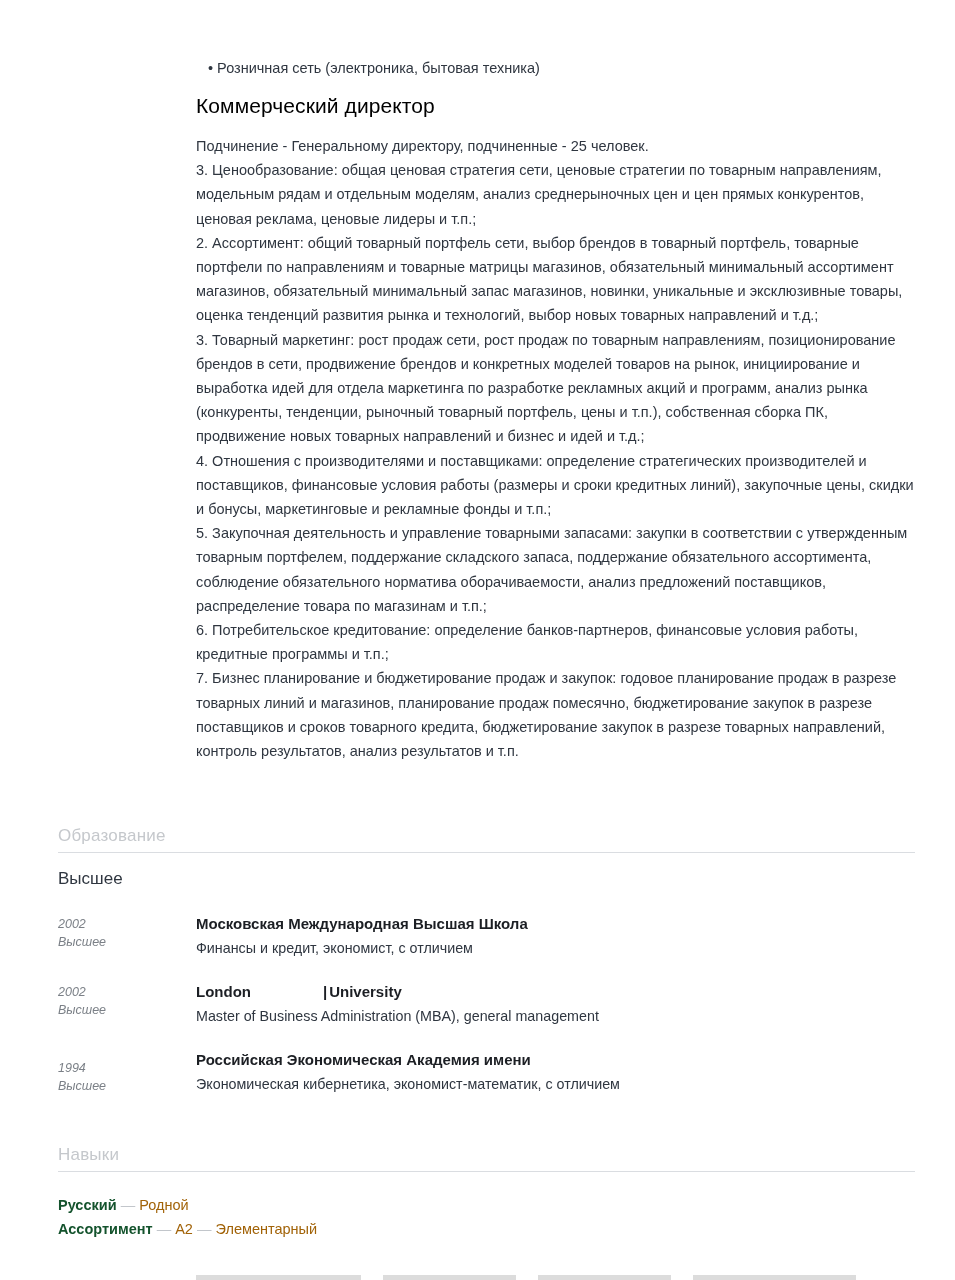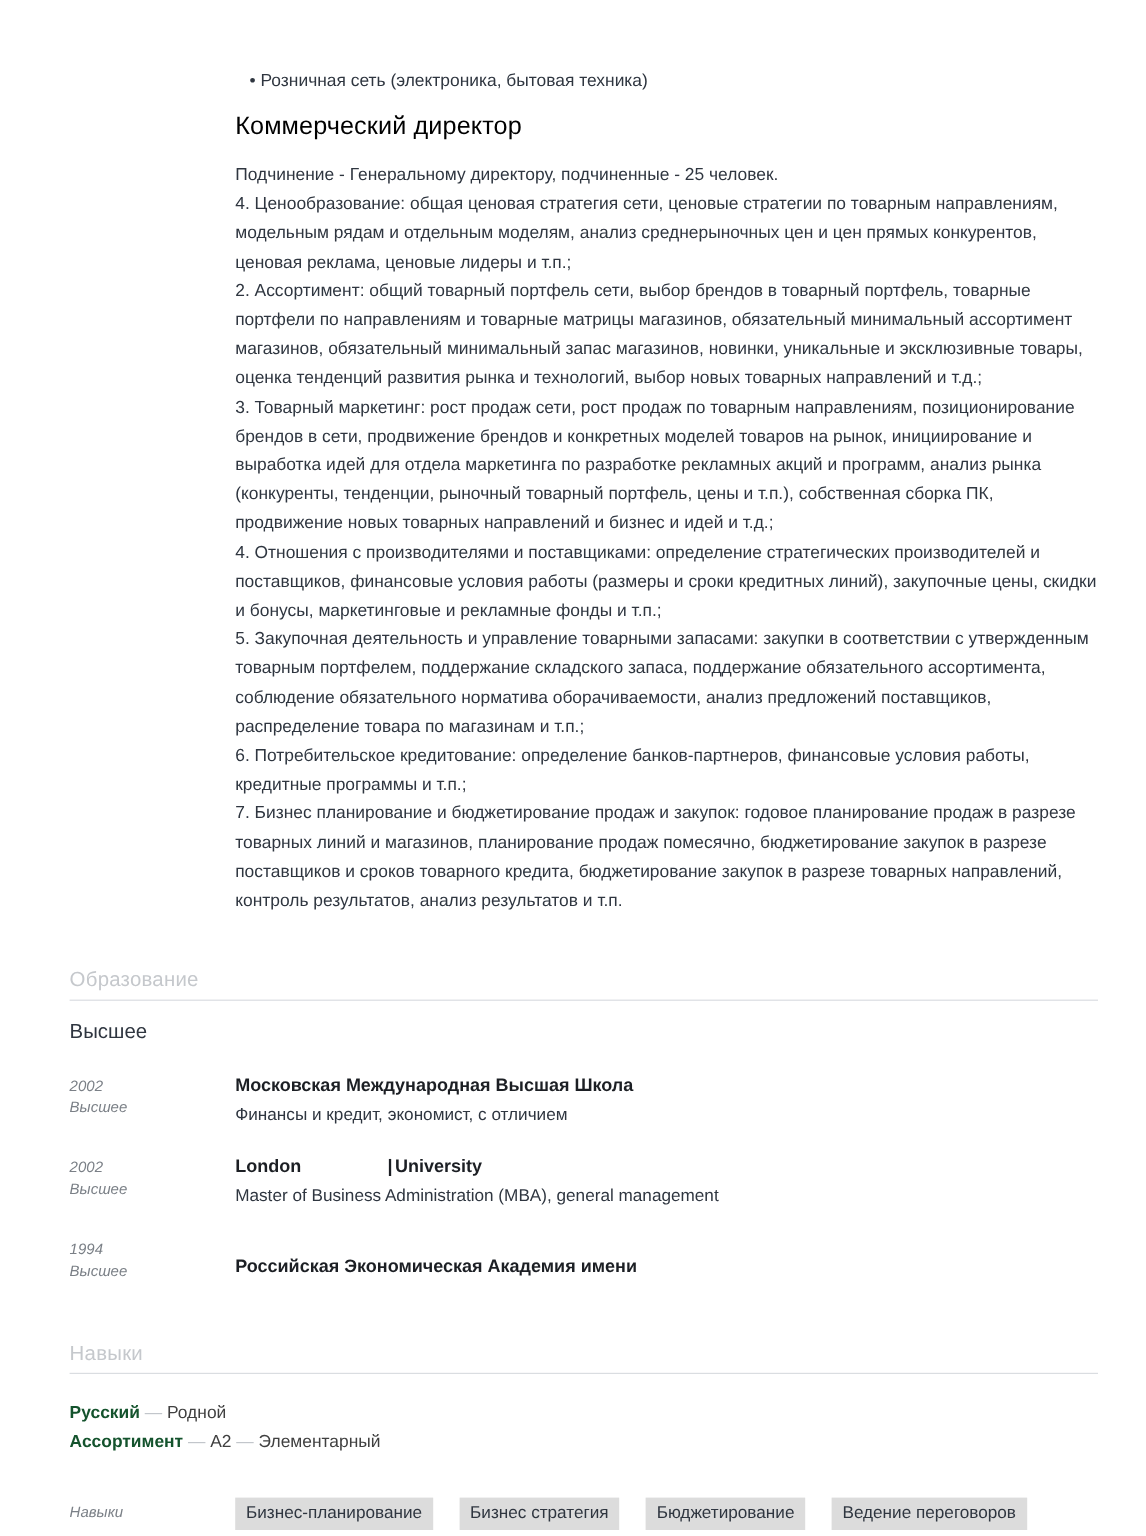--- a/index.html
+++ b/index.html
@@ -127,21 +127,21 @@
   .lang-line {
     font-size: 14.5px;
     line-height: 24px;
     color: #9aa0a6;
   }
   .lang-name {
     font-weight: bold;
     color: #14532d;
   }
   .lang-dash { color: #c2c6cb; }
-  .lang-level { color: #404040; }
+  .lang-level { color: #a16207; }
 
   
   .tags {
     display: flex;
     flex-wrap: wrap;
     gap: 8px 22px;
     max-width: 690px;
   }
   .tag {
     background: #dcdcdc;
@@ -156,31 +156,31 @@
 </head>
 <body>
 
 <div class="page">
 
   <div class="experience">
     <div class="bullet-line">• Розничная сеть (электроника, бытовая техника)</div>
     <h2 class="job-title">Коммерческий директор</h2>
     <div class="duties">
       <p>Подчинение - Генеральному директору, подчиненные - 25 человек.</p>
-      <p>4. Ценообразование: общая ценовая стратегия сети, ценовые стратегии по товарным направлениям, модельным рядам и отдельным моделям, анализ среднерыночных цен и цен прямых конкурентов, ценовая реклама, ценовые лидеры и т.п.;</p>
+      <p>3. Ценообразование: общая ценовая стратегия сети, ценовые стратегии по товарным направлениям, модельным рядам и отдельным моделям, анализ среднерыночных цен и цен прямых конкурентов, ценовая реклама, ценовые лидеры и т.п.;</p>
       <p>2. Ассортимент: общий товарный портфель сети, выбор брендов в товарный портфель, товарные портфели по направлениям и товарные матрицы магазинов, обязательный минимальный ассортимент магазинов, обязательный минимальный запас магазинов, новинки, уникальные и эксклюзивные товары, оценка тенденций развития рынка и технологий, выбор новых товарных направлений и т.д.;</p>
       <p>3. Товарный маркетинг: рост продаж сети, рост продаж по товарным направлениям, позиционирование брендов в сети, продвижение брендов и конкретных моделей товаров на рынок, инициирование и выработка идей для отдела маркетинга по разработке рекламных акций и программ, анализ рынка (конкуренты, тенденции, рыночный товарный портфель, цены и т.п.), собственная сборка ПК, продвижение новых товарных направлений и бизнес и идей и т.д.;</p>
       <p>4. Отношения с производителями и поставщиками: определение стратегических производителей и поставщиков, финансовые условия работы (размеры и сроки кредитных линий), закупочные цены, скидки и бонусы, маркетинговые и рекламные фонды и т.п.;</p>
       <p>5. Закупочная деятельность и управление товарными запасами: закупки в соответствии с утвержденным товарным портфелем, поддержание складского запаса, поддержание обязательного ассортимента, соблюдение обязательного норматива оборачиваемости, анализ предложений поставщиков, распределение товара по магазинам и т.п.;</p>
       <p>6. Потребительское кредитование: определение банков-партнеров, финансовые условия работы, кредитные программы и т.п.;</p>
       <p>7. Бизнес планирование и бюджетирование продаж и закупок: годовое планирование продаж в разрезе товарных линий и магазинов, планирование продаж помесячно, бюджетирование закупок в разрезе поставщиков и сроков товарного кредита, бюджетирование закупок в разрезе товарных направлений, контроль результатов, анализ результатов и т.п.</p>
     </div>
   </div>
 
-  <div style="margin-top:44px;">
+  <div style="margin-top:63px;">
     <div class="section-head">
       <span class="section-head-label">Образование</span>
     </div>
 
     <div class="subsection-title">Высшее</div>
 
     <div class="row" style="margin-top:23px;">
       <div class="row-label">
         <span>2002</span>
         <span class="lbl-second">Высшее</span>
@@ -202,20 +202,21 @@
       </div>
     </div>
 
     <div class="row" style="margin-top:21px;align-items:flex-end;">
       <div class="row-label">
         <span>1994</span>
         <span class="lbl-second">Высшее</span>
       </div>
       <div class="row-body">
         <div class="edu-name">Российская Экономическая Академия имени</div>
+        <div class="edu-spec">Экономическая кибернетика, экономист-математик, с отличием</div>
       </div>
     </div>
   </div>
 
   <div style="margin-top:50px;">
     <div class="section-head">
       <span class="section-head-label">Навыки</span>
     </div>
 
     <div class="row" style="margin-top:21px;">

